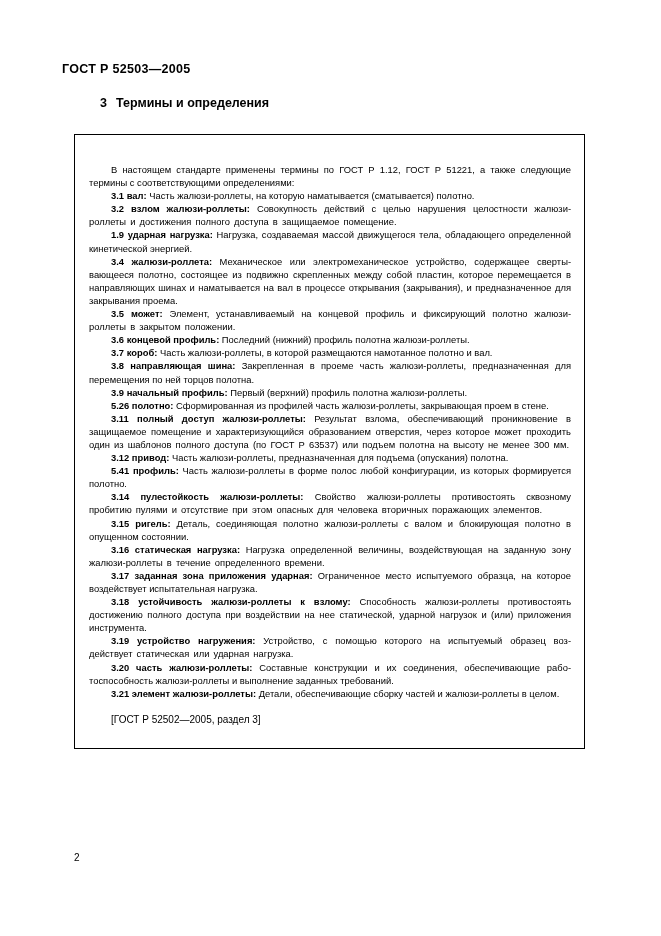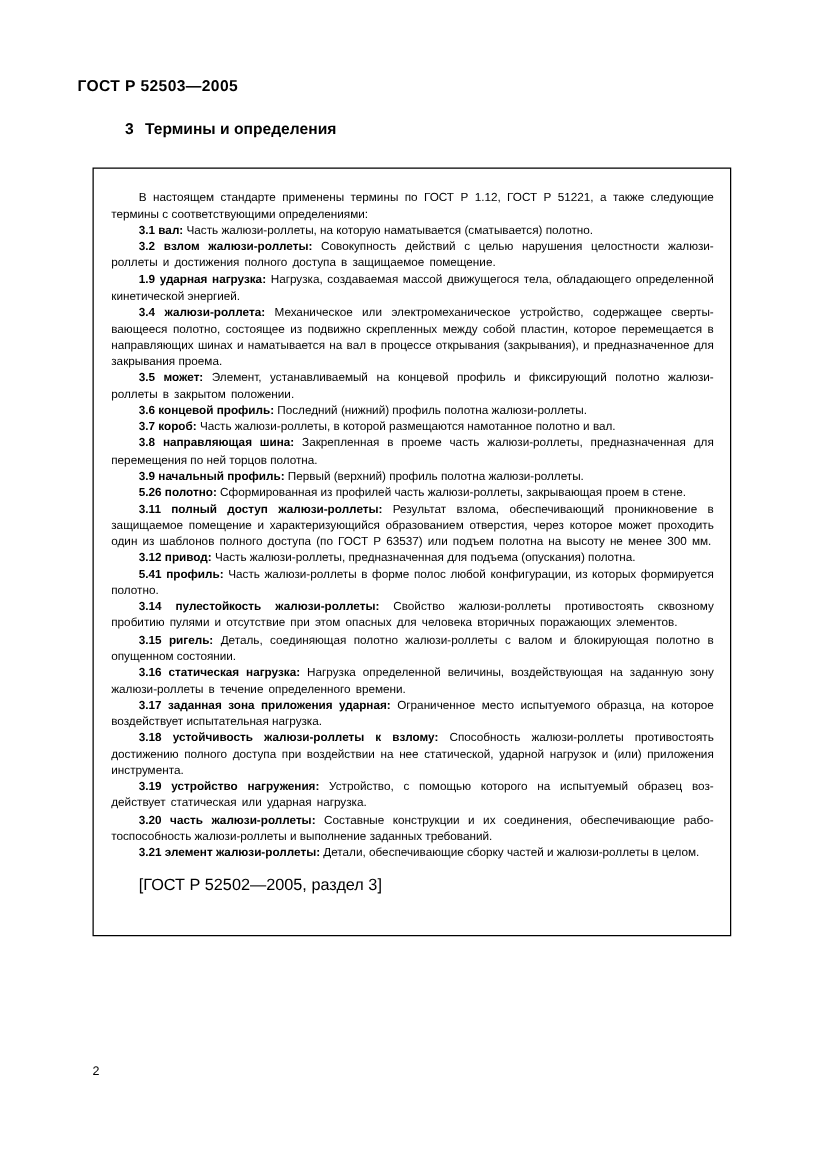--- a/index.html
+++ b/index.html
@@ -36,21 +36,21 @@
     margin-right: 9px;
   }
   .frame {
     position: absolute;
     top: 134px;
     left: 74px;
     width: 511px;
     height: 615px;
     border: 1px solid #000000;
     box-sizing: border-box;
-    padding: 16px 13px 10px 14px;
+    padding: 28px 13px 10px 14px;
   }
   .body-text {
     font-size: 9.4px;
     line-height: 13.1px;
     text-align: justify;
     text-justify: inter-word;
   }
   .para {
     margin: 0 0 0 0;
     text-indent: 22px;
@@ -60,21 +60,21 @@
   }
   .num {
     font-weight: bold;
   }
   .spaced {
     word-spacing: 1.5px;
   }
   .ref-para {
     margin-top: 13px;
     text-indent: 22px;
-    font-size: 13px;
+    font-size: 10px;
   }
   .page-number {
     position: absolute;
     left: 74px;
     top: 852px;
     font-size: 10px;
   }
 </style>
 </head>
 <body>

